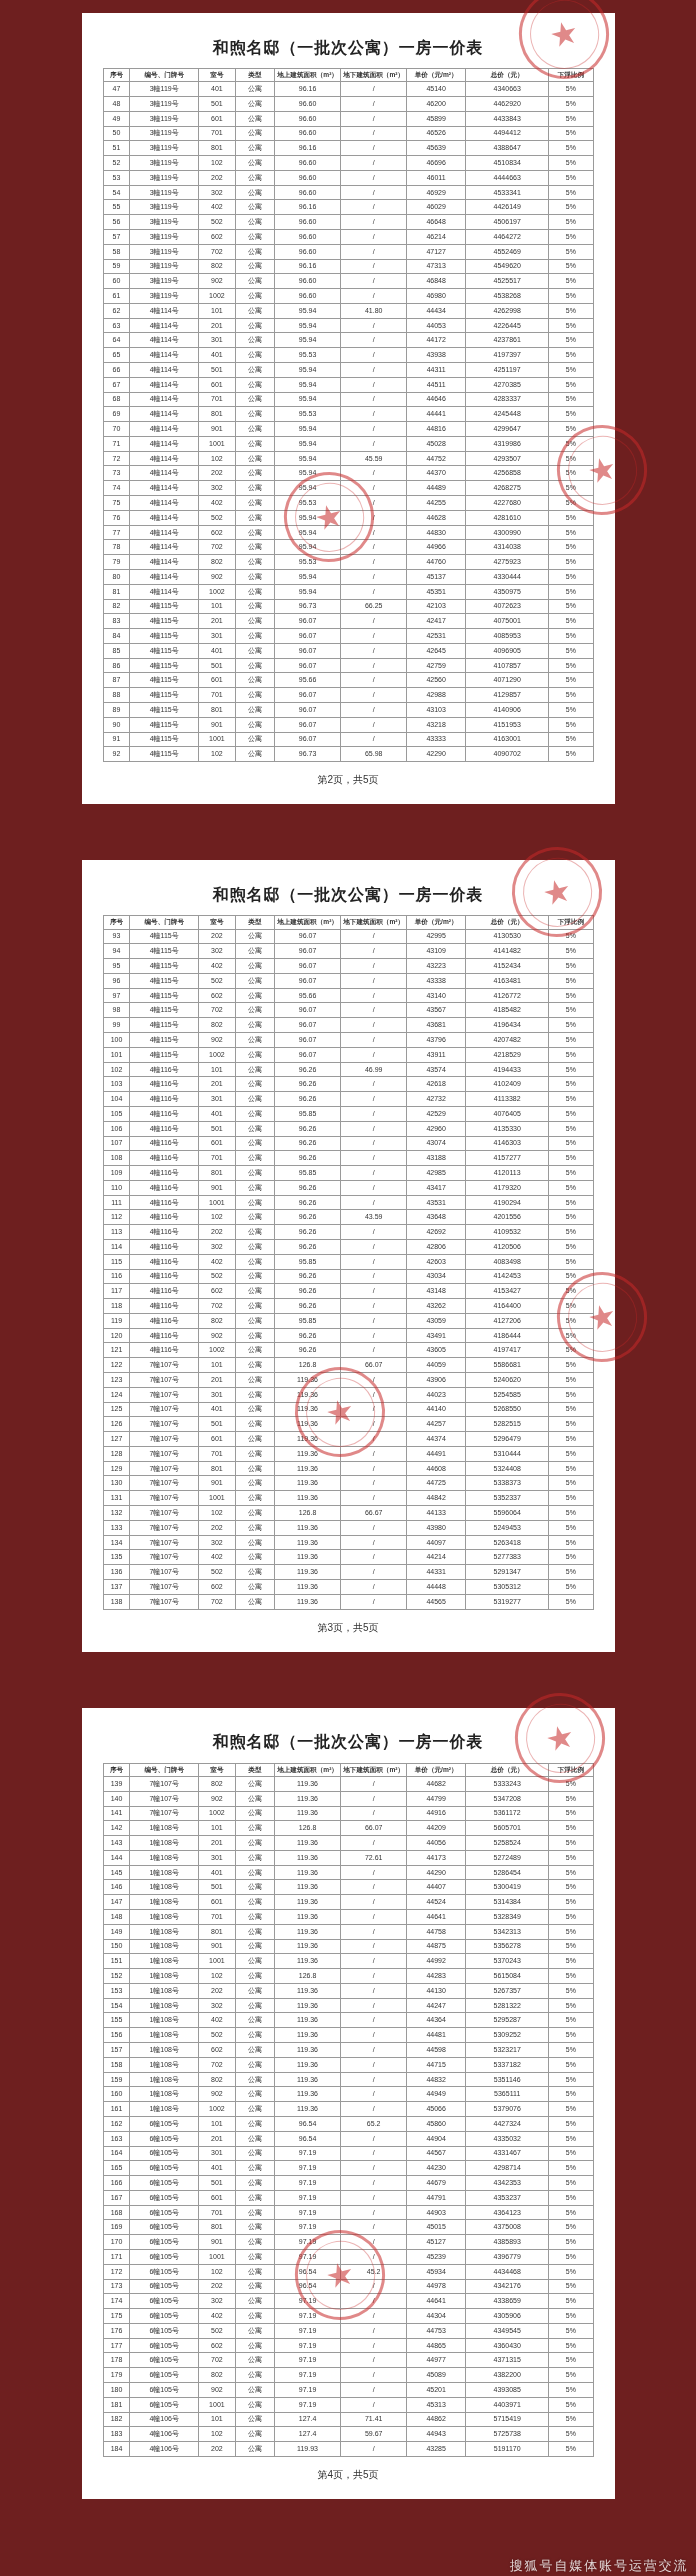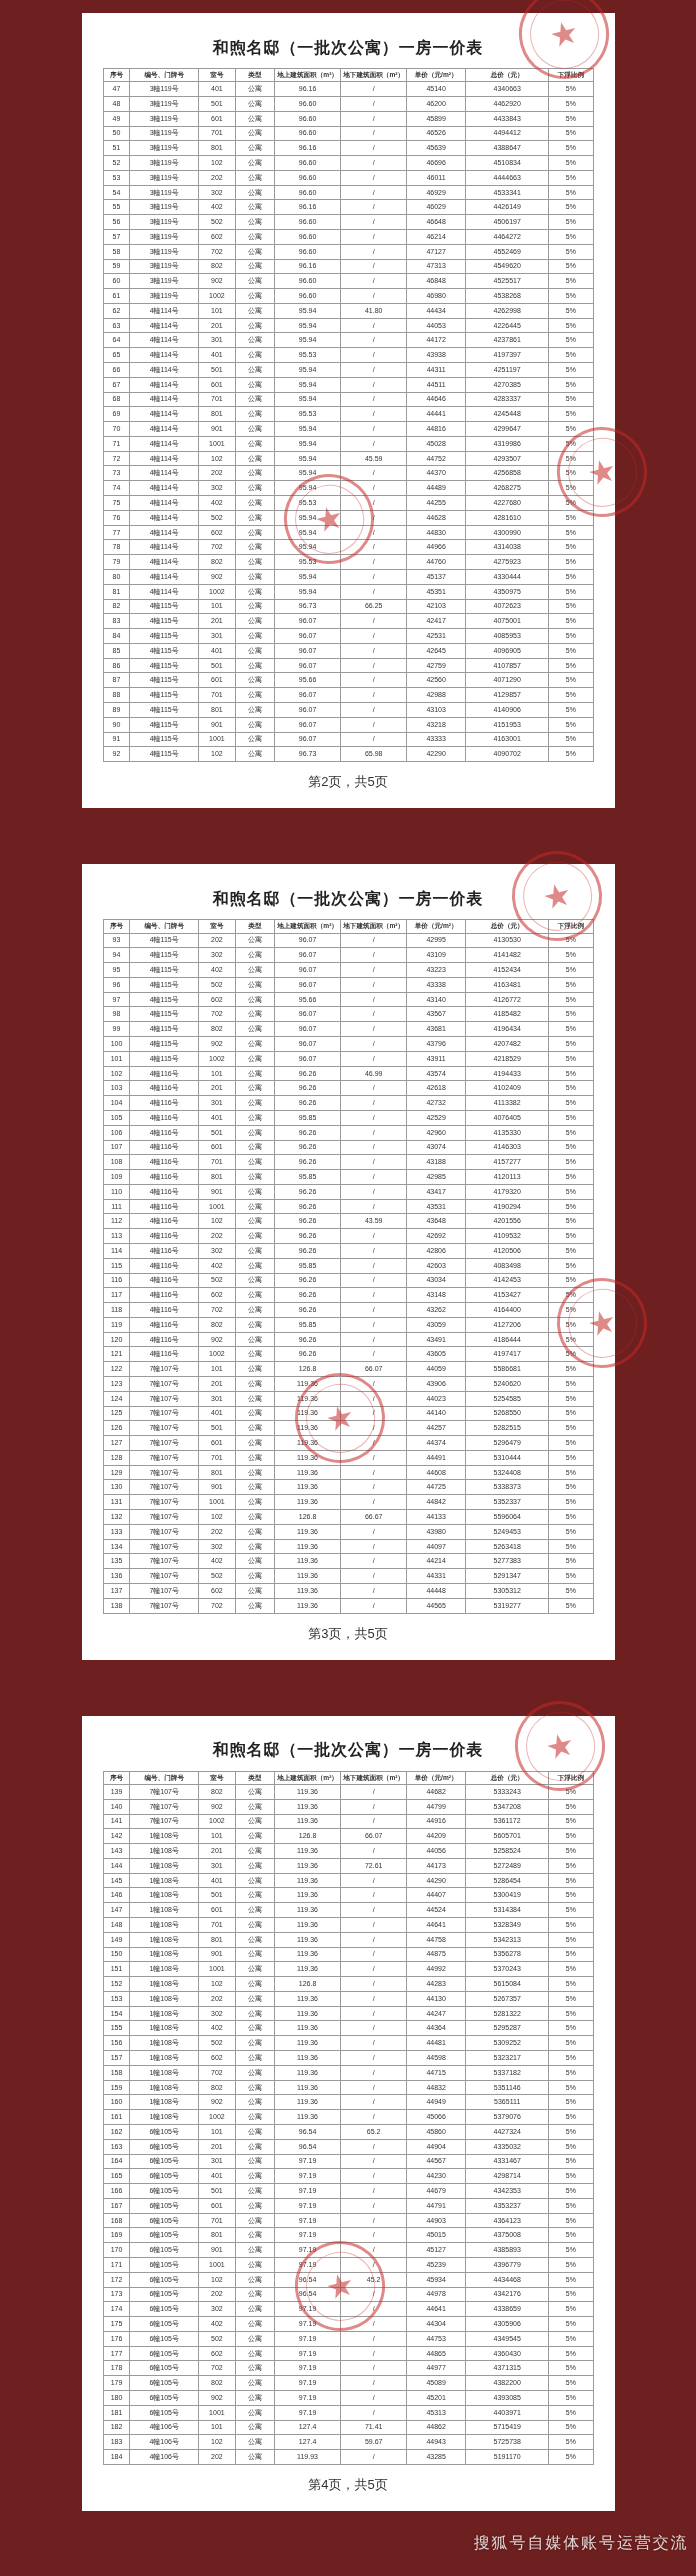--- a/index.html
+++ b/index.html
@@ -59,21 +59,21 @@
   .price-table col.c2 { width: 14%; }
   .price-table col.c3 { width: 7.5%; }
   .price-table col.c4 { width: 8%; }
   .price-table col.c5 { width: 13.5%; }
   .price-table col.c6 { width: 13.5%; }
   .price-table col.c7 { width: 12%; }
   .price-table col.c8 { width: 17%; }
   .price-table col.c9 { width: 9%; }
   .page-footer {
     text-align: center;
-    font-size: 13px;
+    font-size: 10px;
     color: #333;
     margin-top: 11.3px;
   }
   
   .seal {
     position: absolute;
     width: 90px;
     height: 90px;
     border: 3.8px solid rgba(198, 40, 40, 0.55);
     border-radius: 50%;
@@ -99,22 +99,22 @@
   .seal-top    { top: -24.5px; right: 5.6px; }
   .seal-mid    { top: 58%; left: 38%; }
   .seal-right  { top: 52%; right: -32px; }
   .doc-page.p2 .seal-top { top: -13px; right: 13px; }
   .doc-page.p2 .seal-mid { top: 64%; left: 40%; }
   .doc-page.p3 .seal-top { top: -15px; right: 9.4px; }
   .doc-page.p3 .seal-mid { top: 66%; left: 40%; }
   .site-watermark {
     position: absolute;
     right: 7.5px;
-    bottom: 22px;
-    font-size: 16px;
+    bottom: 1px;
+    font-size: 13px;
     letter-spacing: 1.9px;
     color: rgba(255, 255, 255, 0.82);
     text-shadow: 0 0 2.8px rgba(0,0,0,0.35);
     text-align: center;
   }
 </style>
 </head>
 <body>
 
 <div class="pages-wrap">

